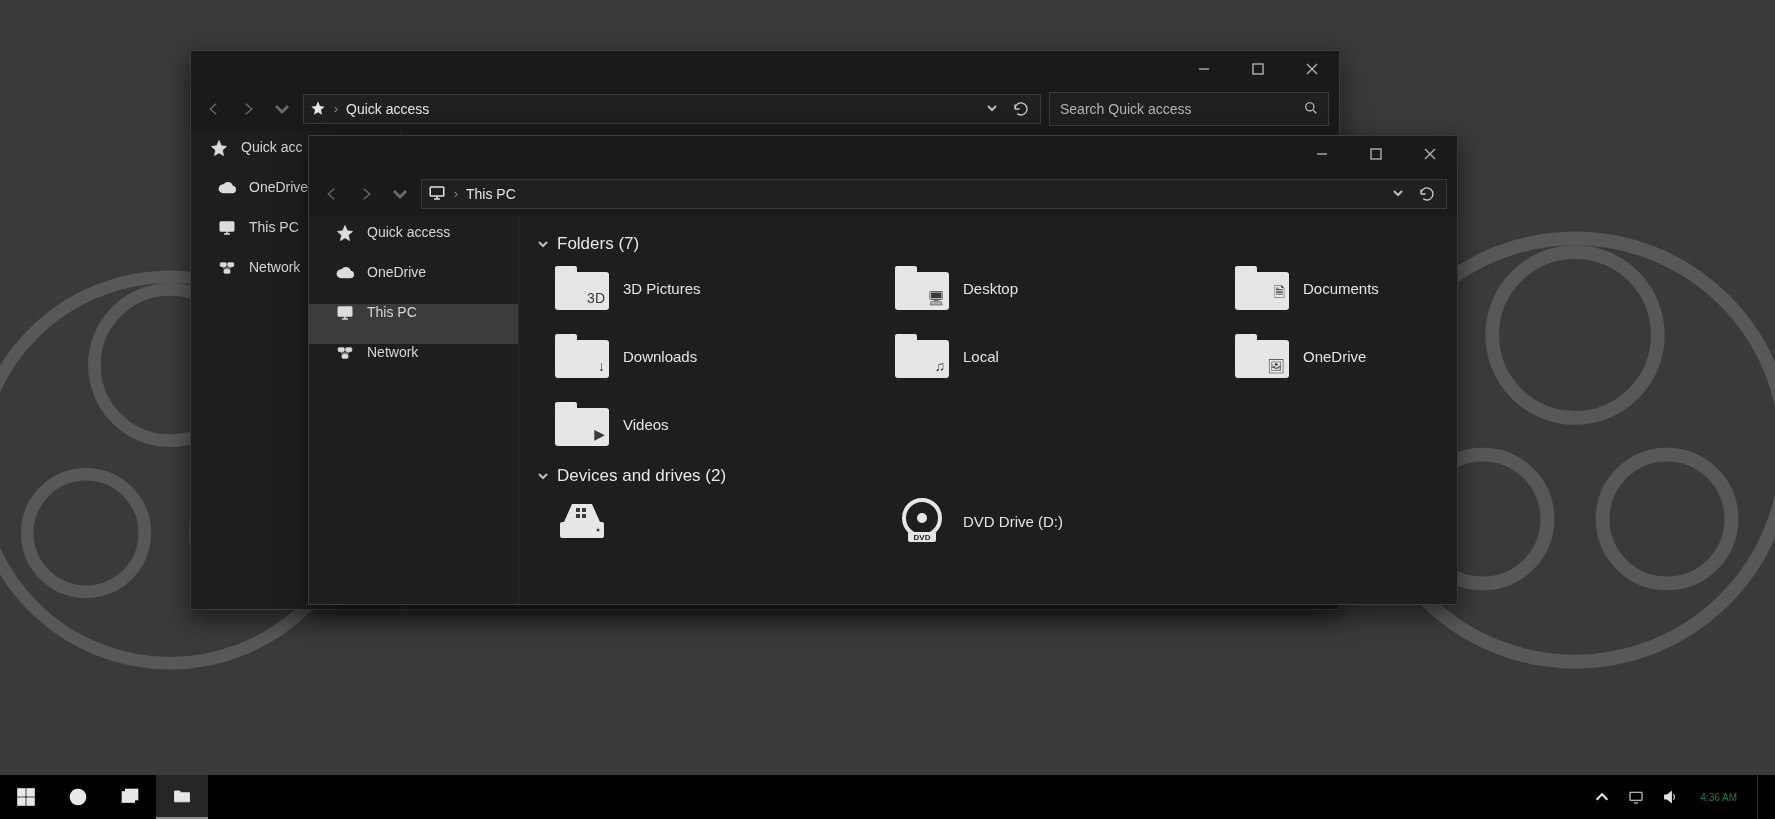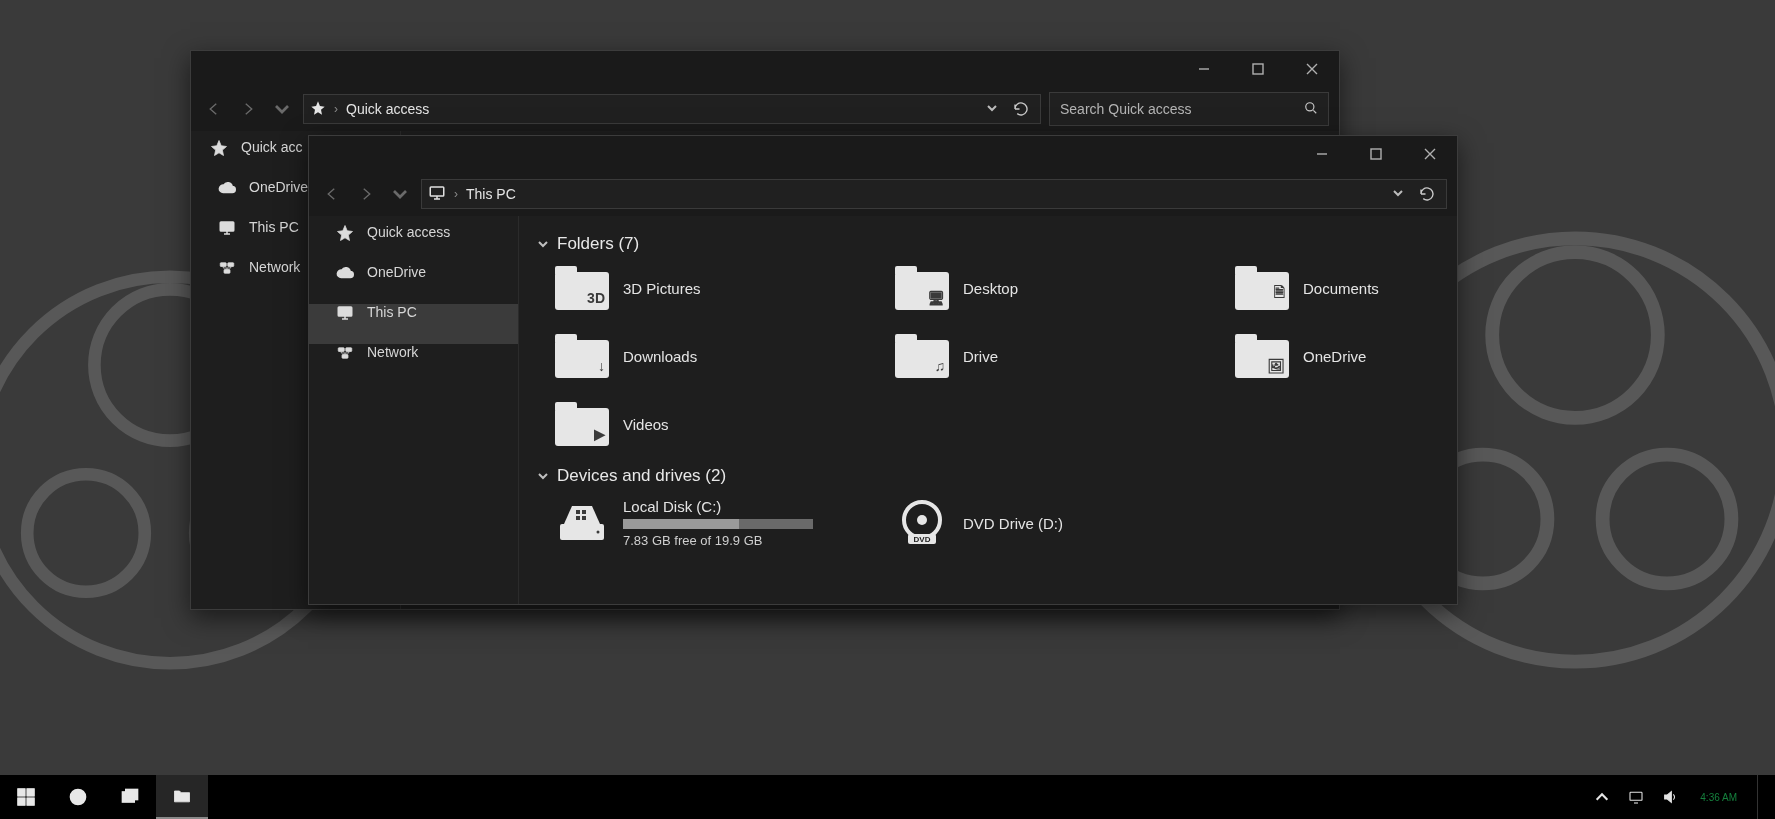--- a/index.html
+++ b/index.html
@@ -43,21 +43,21 @@
 
   .content { flex:1; padding:10px 18px 18px; overflow:hidden; }
   .grouphdr { display:flex; align-items:center; gap:8px; color:#e8e8e8; font-size:17px; margin:8px 0 12px; }
   .grouphdr svg { width:12px; height:12px; stroke:#c0c0c0; stroke-width:2; fill:none; }
 
   .grid { display:grid; grid-template-columns: repeat(3, 300px); gap:24px 40px; margin-left:18px; }
   .folder { display:flex; align-items:center; gap:14px; }
   .foldericon { width:54px; height:44px; position:relative; }
   .foldericon .tab { position:absolute; top:0; left:0; width:22px; height:8px; background:#e6e6e6; border-radius:2px 2px 0 0; }
   .foldericon .body { position:absolute; top:6px; left:0; right:0; bottom:0; background:#e6e6e6; border-radius:3px; display:flex; align-items:flex-end; justify-content:flex-end; padding:4px; }
-  .foldericon .glyph { color:#3a3a3a; font-size:14px; font-weight:700; font-family:"Segoe UI", sans-serif; }
+  .foldericon .glyph { color:#3a3a3a; font-size:14px; font-weight:400; font-family:"Segoe UI", sans-serif; }
   .folder .label { color:#e4e4e4; font-size:15px; }
 
   .drives { display:grid; grid-template-columns: repeat(3, 300px); gap:24px 40px; margin-left:18px; }
   .drive { display:flex; align-items:center; gap:14px; }
   .drive .icn { width:54px; height:46px; display:flex; align-items:center; justify-content:center; }
   .drive .icn svg { width:52px; height:46px; fill:#e6e6e6; }
   .driveinfo { display:flex; flex-direction:column; gap:4px; }
   .driveinfo .name { color:#e4e4e4; font-size:15px; }
   .usage { width:190px; height:10px; background:#6a6a6a; position:relative; }
   .usage .fill { position:absolute; left:0; top:0; bottom:0; background:#9a9a9a; }
@@ -338,21 +338,21 @@
     </div>
     <span class="label">Downloads</span>
           </div>
           <div class="folder">
     <div class="foldericon">
       <div class="tab"></div>
       <div class="body">
                 <span class="glyph">♫</span>
               </div>
     </div>
-    <span class="label">Drive</span>
+    <span class="label">Local</span>
           </div>
           <div class="folder">
     <div class="foldericon">
       <div class="tab"></div>
       <div class="body">
                 <span class="glyph">🖼</span>
               </div>
     </div>
     <span class="label">OneDrive</span>
           </div>
@@ -379,27 +379,20 @@
               <svg viewBox="0 0 52 46">
                 <rect x="4" y="24" width="44" height="16" rx="2"></rect>
                 <path d="M8 24 L16 6 H36 L44 24 Z" fill="#e6e6e6"></path>
                 <rect x="20" y="10" width="4" height="4" fill="#3a3a3a"></rect>
                 <rect x="26" y="10" width="4" height="4" fill="#3a3a3a"></rect>
                 <rect x="20" y="16" width="4" height="4" fill="#3a3a3a"></rect>
                 <rect x="26" y="16" width="4" height="4" fill="#3a3a3a"></rect>
                 <circle cx="42" cy="32" r="1.5" fill="#3a3a3a"></circle>
               </svg>
             </div>
-            <div class="driveinfo">
-        <span class="name">Local Disk (C:)</span>
-        <div class="usage">
-                <div class="fill" style="width:61%"></div>
-              </div>
-        <span class="free">7.83 GB free of 19.9 GB</span>
-      </div>
           </div>
           <div class="drive">
             <div class="icn">
               <svg viewBox="0 0 52 46">
                 <circle cx="26" cy="20" r="18" fill="none" stroke="#e6e6e6" stroke-width="4"></circle>
                 <circle cx="26" cy="20" r="5" fill="#e6e6e6"></circle>
                 <rect x="12" y="34" width="28" height="10" rx="2" fill="#e6e6e6"></rect>
                 <text x="26" y="42" text-anchor="middle" font-size="8" font-weight="700" fill="#1e1e1e">DVD</text>
               </svg>
             </div>

